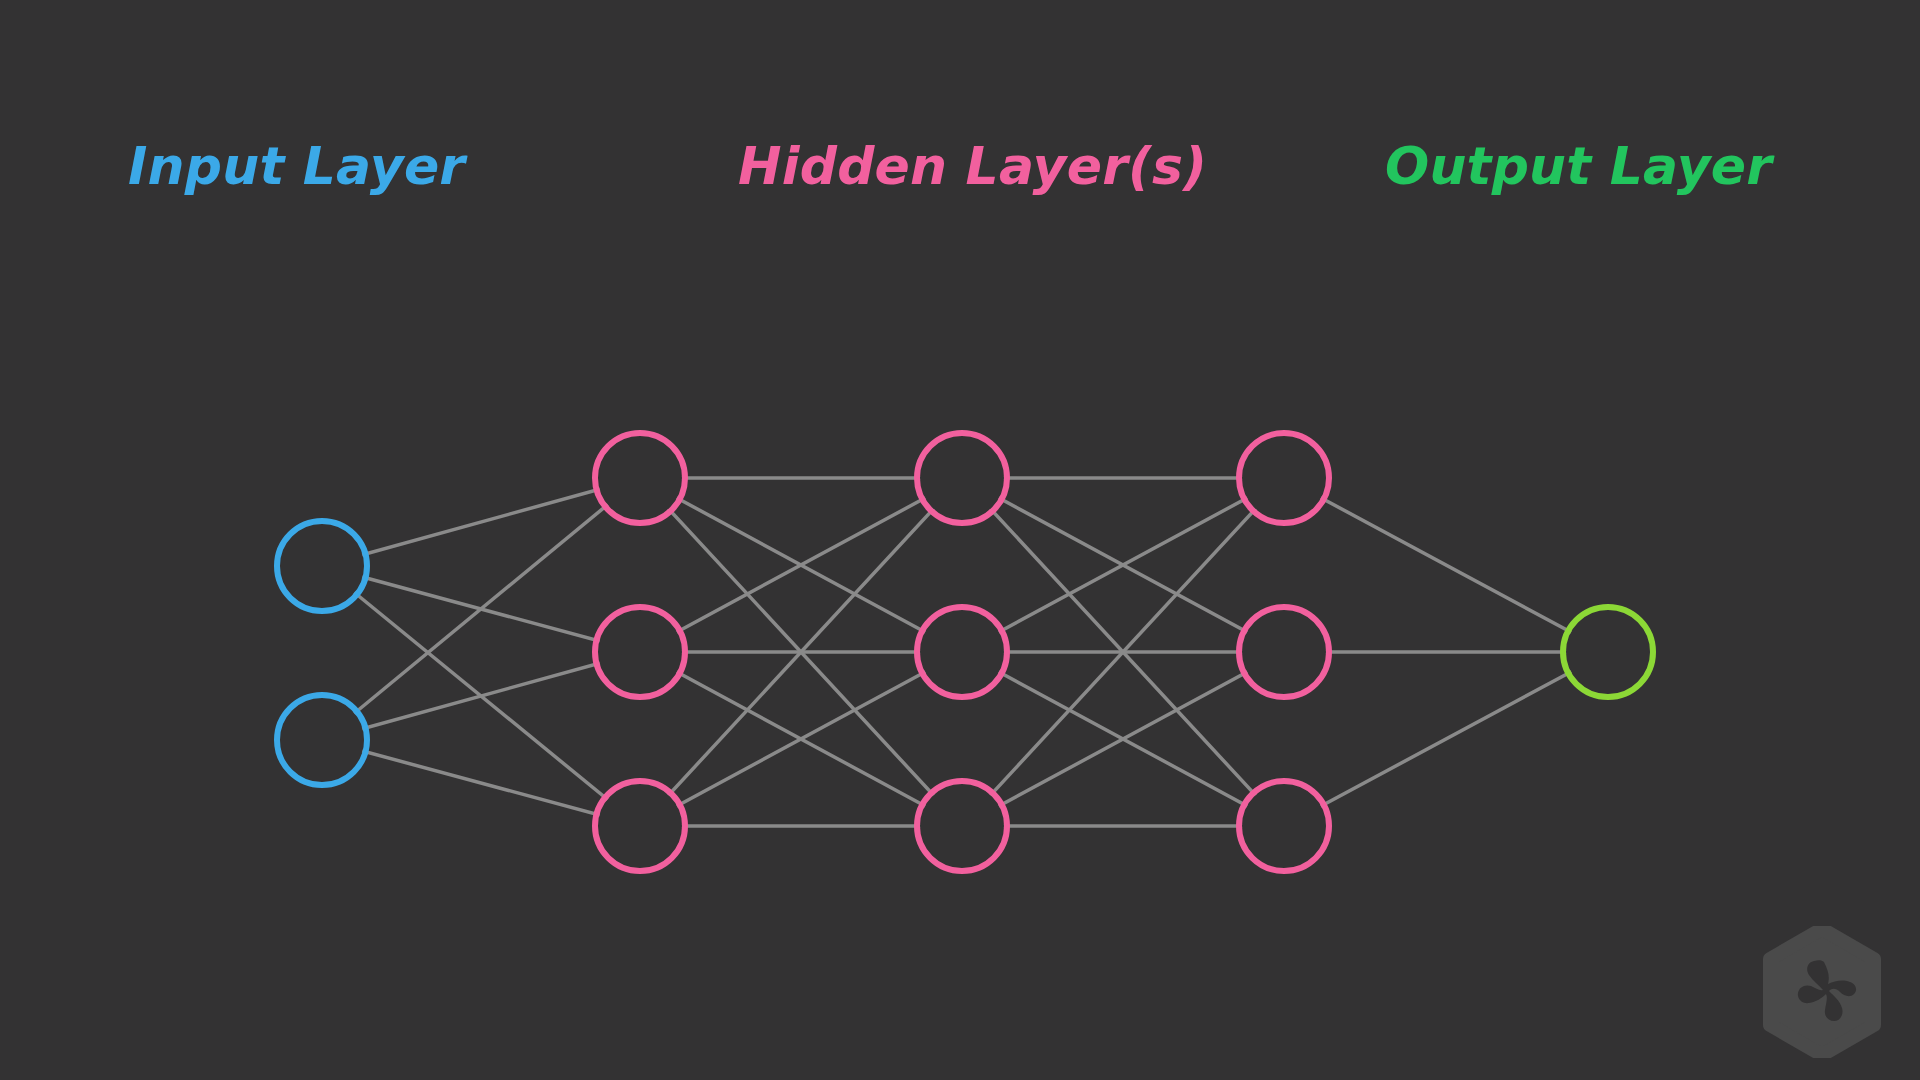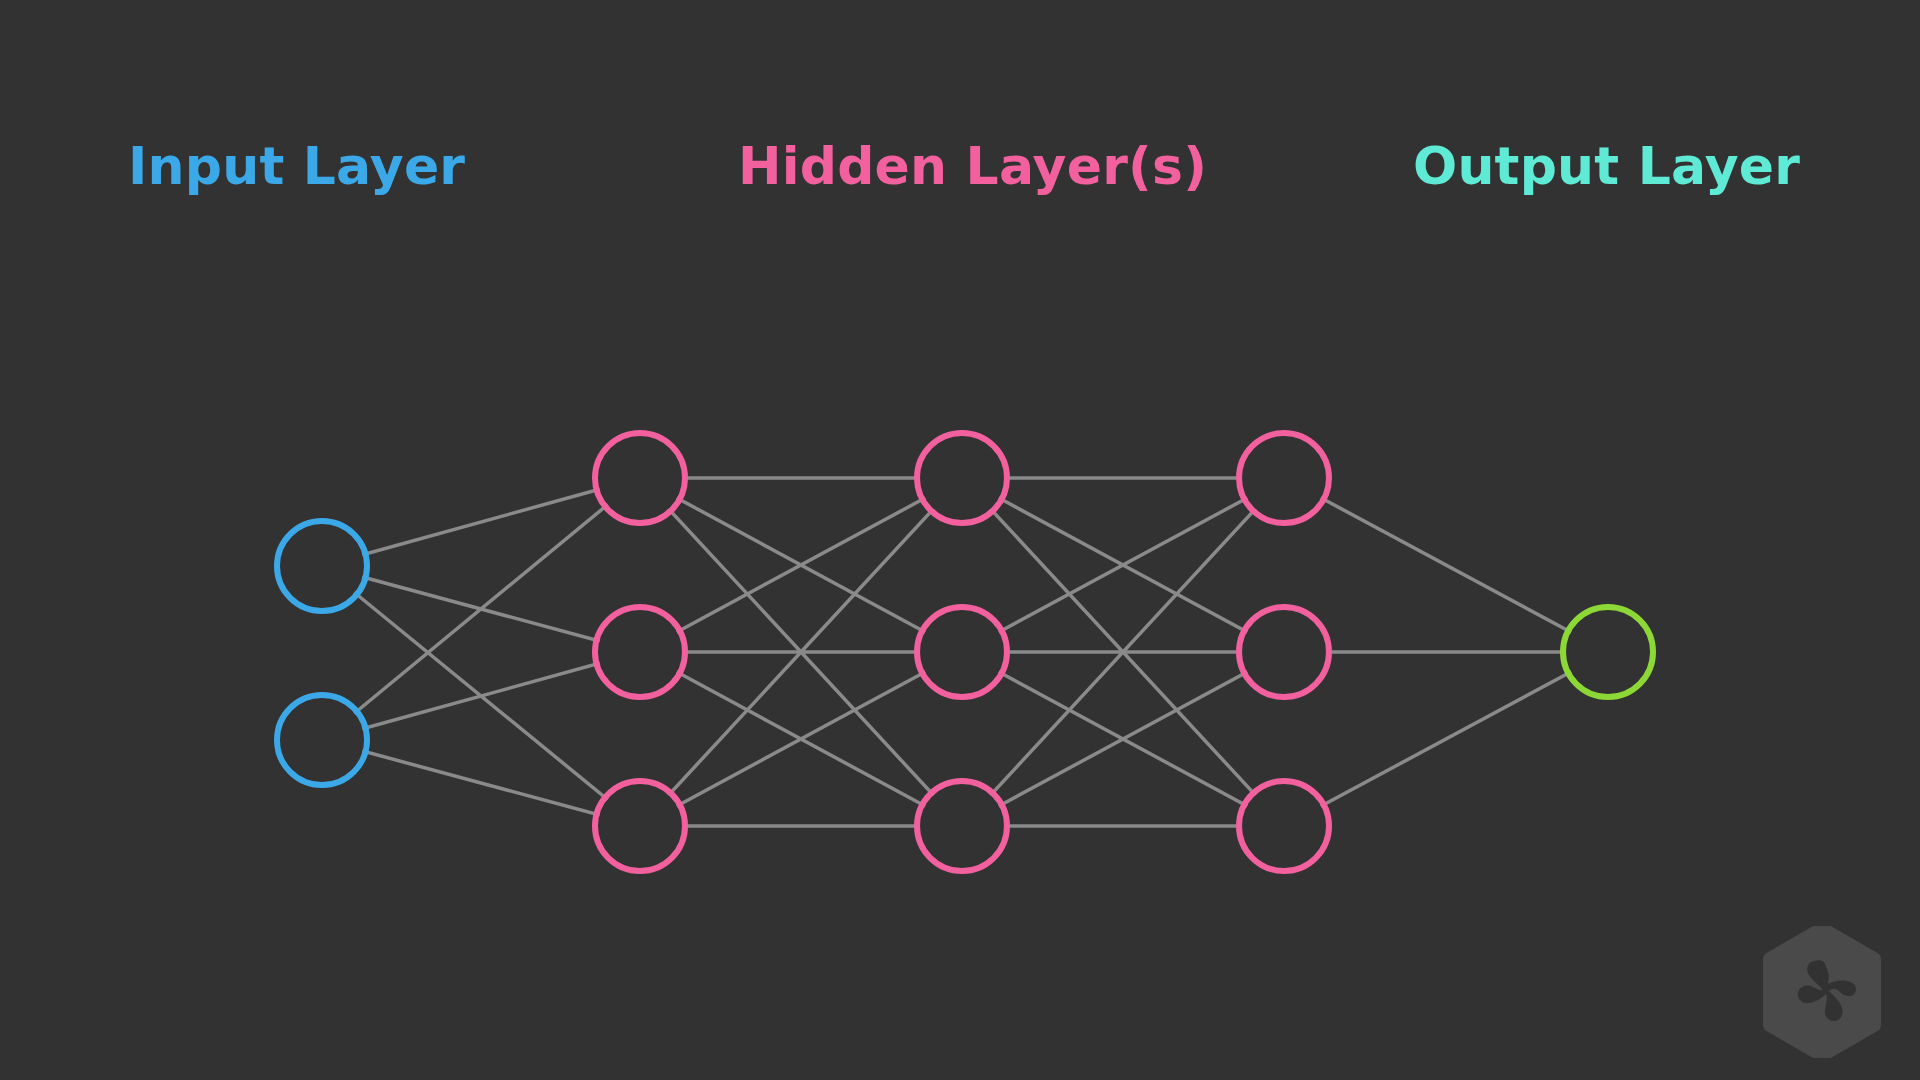--- a/index.html
+++ b/index.html
@@ -12,20 +12,21 @@
     width: 1920px;
     height: 1080px;
     overflow: hidden;
     font-family: "DejaVu Sans", "Liberation Sans", sans-serif;
   }
   #stage {
     position: relative;
     width: 1920px;
     height: 1080px;
     background: #333233;
+    font-style: italic;
   }
   .labels {
     position: absolute;
     top: 0; left: 0;
     width: 1920px;
     height: 230px;
     pointer-events: none;
   }
   .layer-label {
     position: absolute;
@@ -42,22 +43,21 @@
   }
   #label-hidden {
     left: 693px;
     top: 140px;
     color: #f2609e;
     margin-left: 45px;
   }
   #label-output {
     left: 1385px;
     top: 140px;
-    color: #5eead4;
-    margin-left: 28px;
+    color: #22c55e;
   }
   #net-svg {
     position: absolute;
     top: 0; left: 0;
     width: 1920px;
     height: 1080px;
     display: block;
   }
   #watermark {
     position: absolute;

